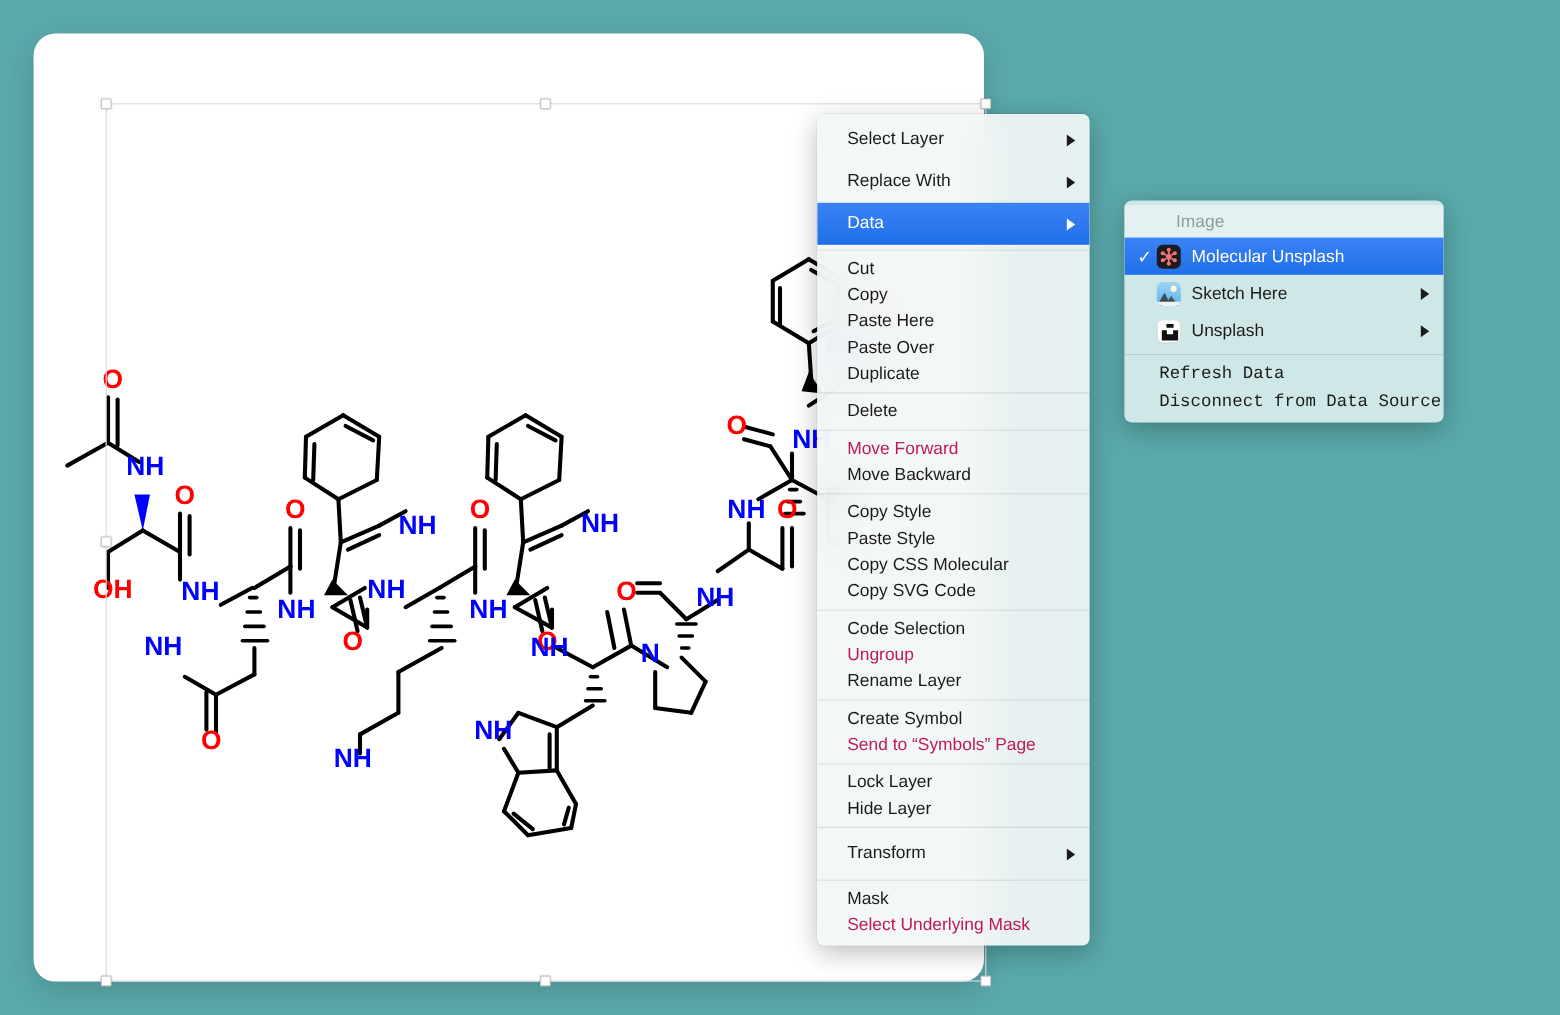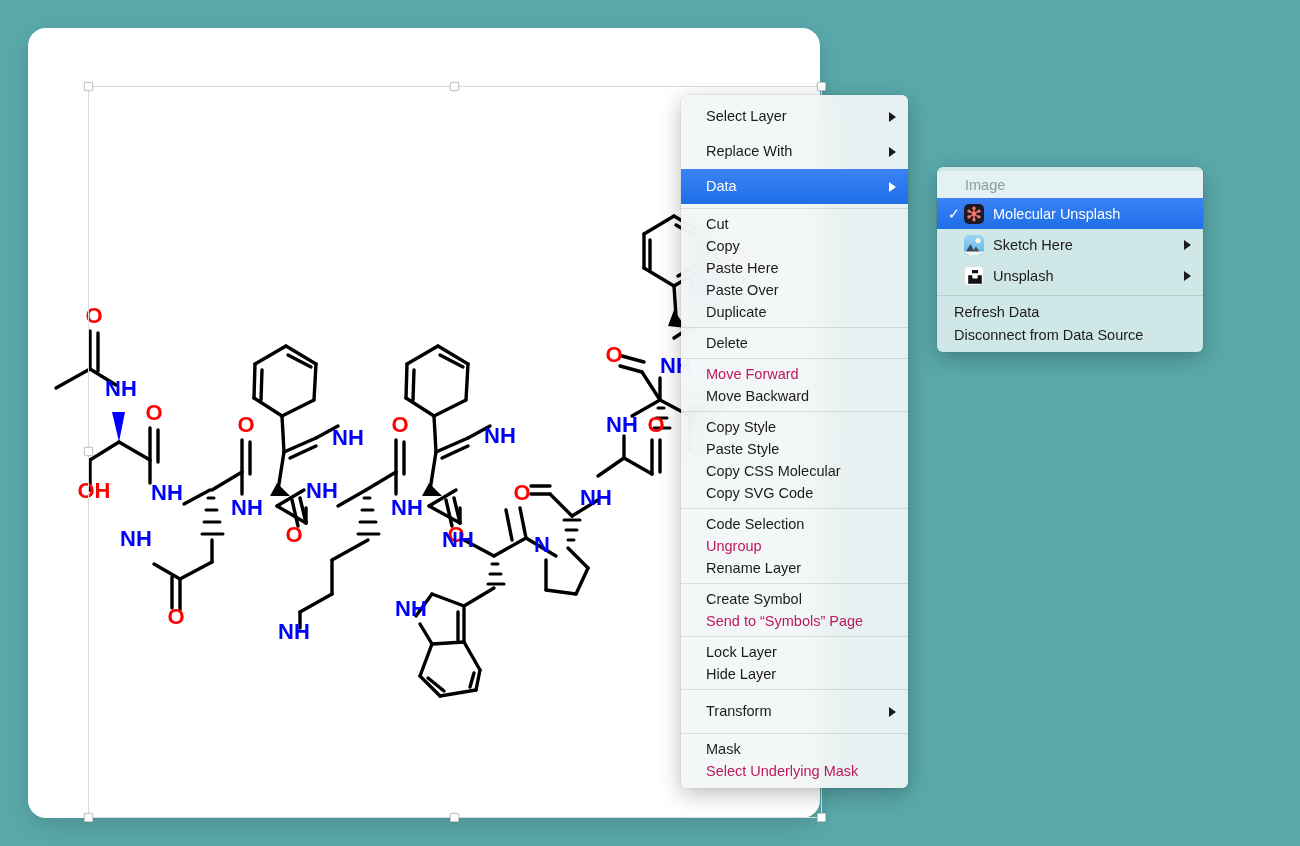--- a/index.html
+++ b/index.html
@@ -116,26 +116,27 @@
     position: relative;
     height: 31px;
     display: flex;
     align-items: center;
     padding: 0 12px 0 0;
     white-space: nowrap;
   }
   .sub-item.header {
     height: 27px;
     color: #8e9c9c;
-    padding-left: 28px;
+    padding-left: 43px;
     background: rgba(255,255,255,0.42);
   }
   .sub-item.plain {
     height: 23px;
-    padding-left: 17px;
+    padding-left: 29px;
+    font-family: Liberation Mono, monospace;
   }
   .sub-item.highlight {
     background: linear-gradient(to bottom, #3b82f6, #1f6fe8);
     color: #ffffff;
   }
   .check {
     width: 20px;
     text-align: center;
     margin-left: 7px;
     font-size: 15px;

